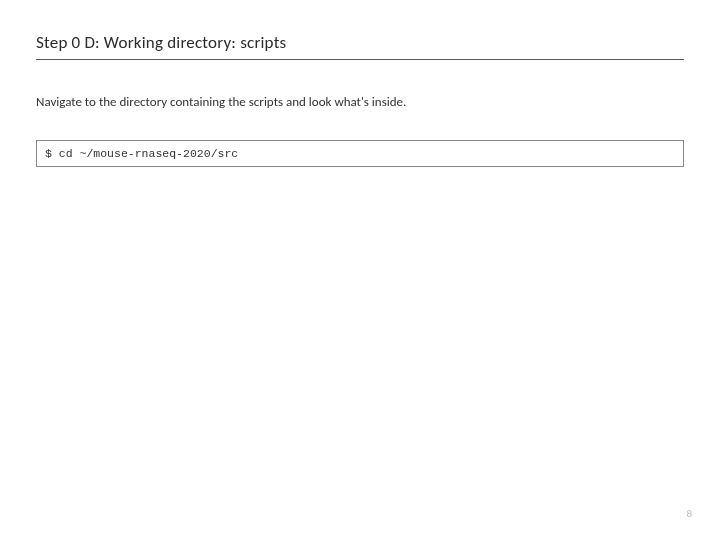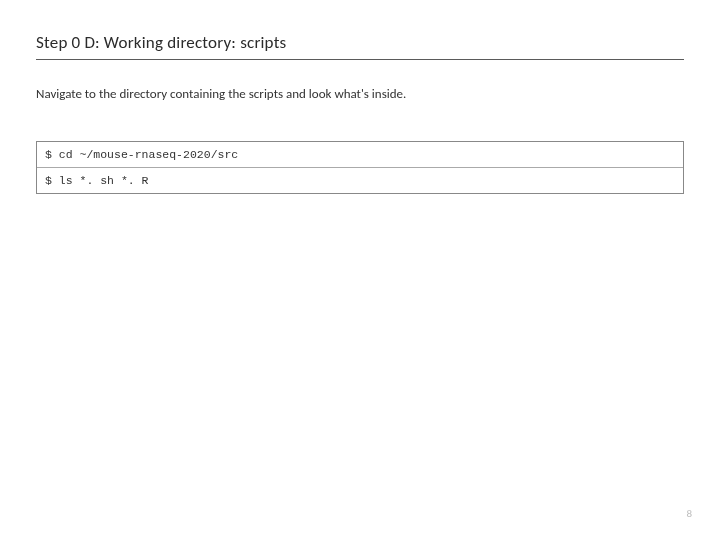--- a/index.html
+++ b/index.html
@@ -18,27 +18,27 @@
     }
     .heading {
       font-size: 17px;
       font-weight: 400;
       color: #2b2b2b;
       padding-bottom: 6px;
       border-bottom: 1.5px solid #5a5a5a;
       letter-spacing: 0.2px;
     }
     .intro {
-      margin-top: 25px;
+      margin-top: 33px;
       font-size: 13px;
       color: #333333;
       line-height: 1.35;
     }
     .code-block {
-      margin-top: 38px;
+      margin-top: 29px;
       border: 1px solid #888888;
       background: #ffffff;
       font-family: "Courier New", Courier, monospace;
       font-size: 11.5px;
       color: #333333;
     }
     .code-row {
       padding: 6px 8px;
       border-bottom: 1px solid #aaaaaa;
       white-space: pre;
@@ -58,16 +58,15 @@
   </style>
 </head>
 <body>
 
 <h1 class="heading">Step 0 D: Working directory: scripts</h1>
 
 <p class="intro">Navigate to the directory containing the scripts and look what's inside.</p>
 
 <div class="code-block">
   <div class="code-row">$ cd ~/mouse-rnaseq-2020/src</div>
-  <div class="code-row">$ ls *. sh *. R</div>
 </div>
 
 <div class="page-number">8</div>
 
 </body></html>

